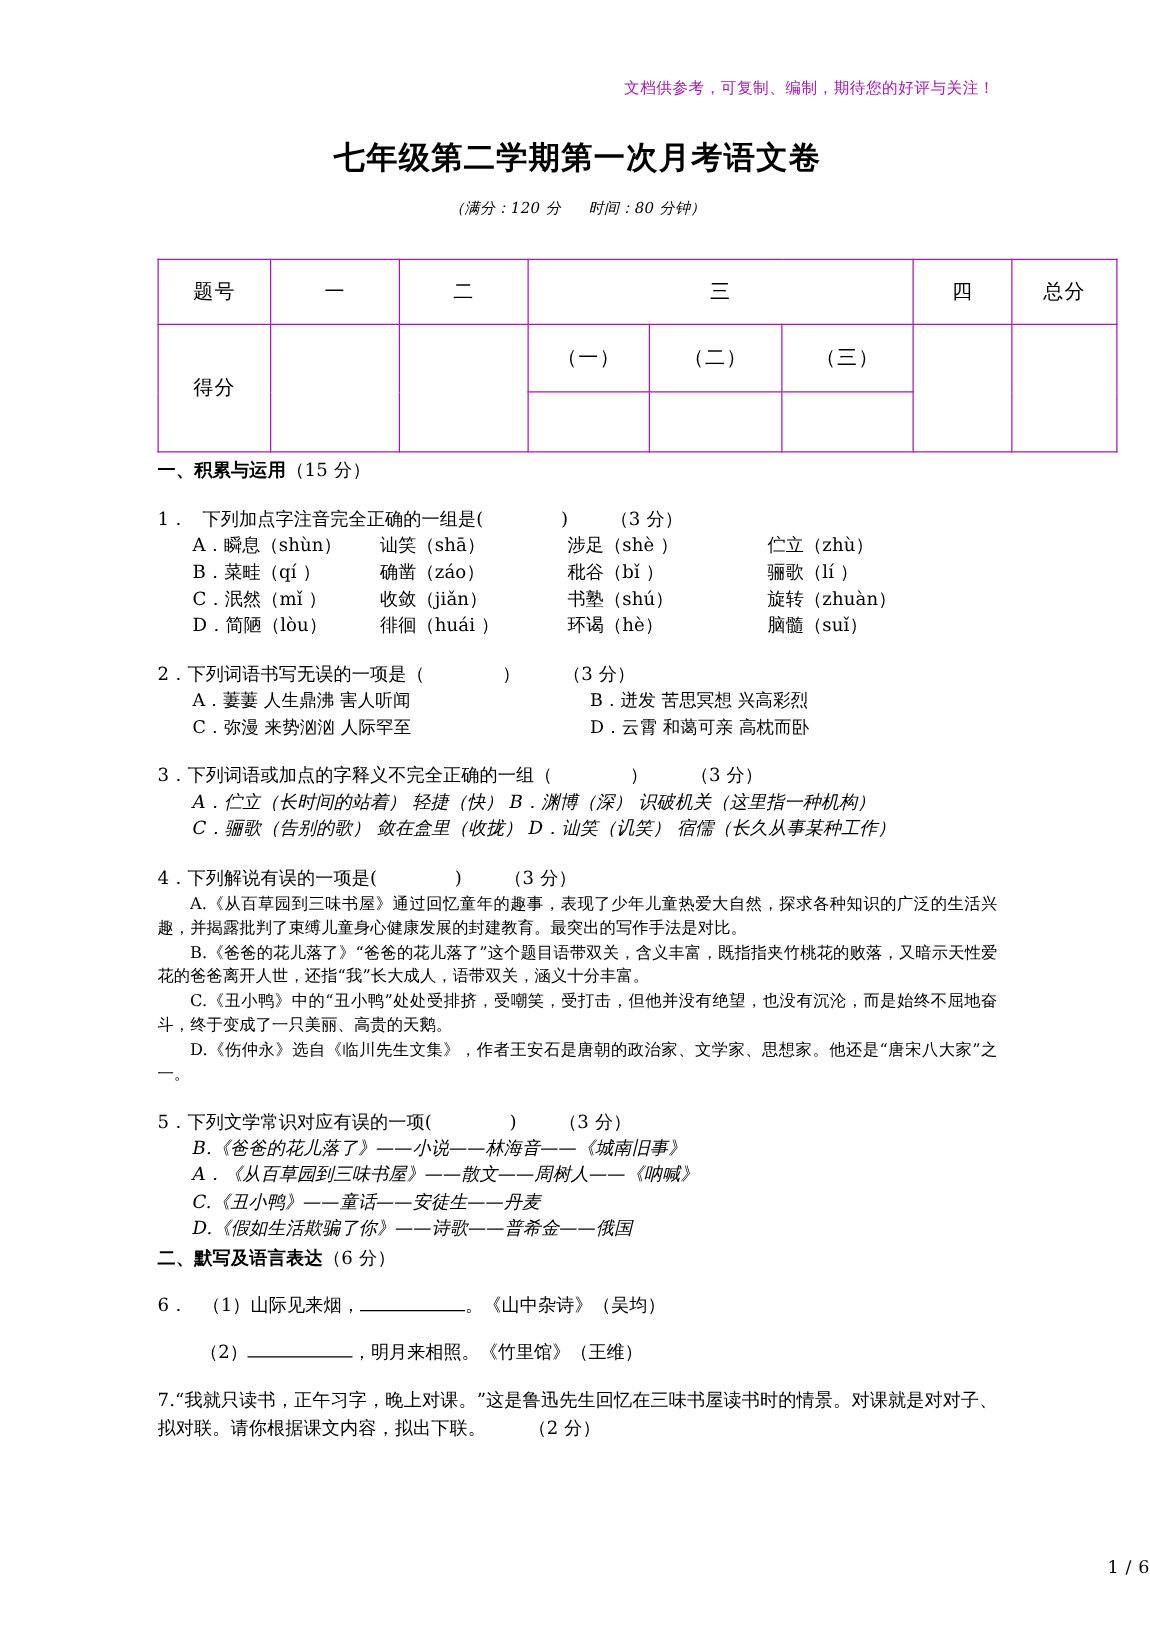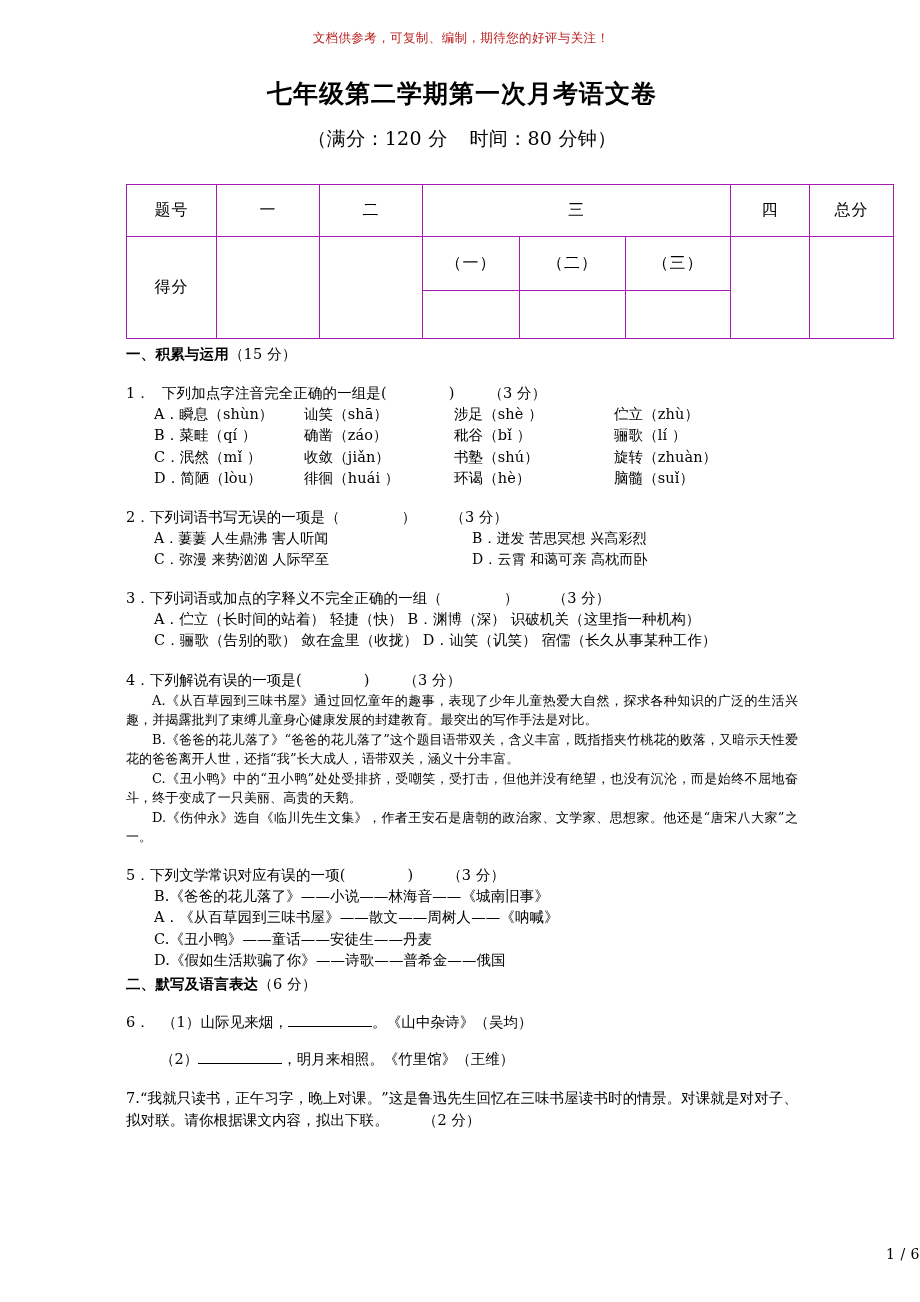--- a/index.html
+++ b/index.html
@@ -18,44 +18,45 @@
   }
   .page {
     position: relative;
     width: 920px;
     height: 1302px;
     box-sizing: border-box;
     padding: 0 122px 0 126px;
   }
   
   .watermark {
-    text-align: center;
+    text-align: right;
     font-size: 12.5px;
-    color: #b91c1c;
+    color: #a21caf;
     letter-spacing: 0.4px;
-    padding-top: 30px;
+    padding-top: 62px;
     line-height: 1.2;
     white-space: nowrap;
     margin-right: 2px;
   }
   
   .doc-title {
     text-align: center;
     font-size: 25px;
     font-weight: bold;
     letter-spacing: 1px;
     margin-top: 33px;
     line-height: 1.25;
     font-family: "DejaVu Serif", "Liberation Serif", serif;
   }
   .doc-subtitle {
     text-align: center;
-    font-size: 19px;
+    font-size: 12px;
     margin-top: 15px;
     letter-spacing: 0.3px;
+    font-style: italic;
   }
   .doc-subtitle .gap { display:inline-block; width: 22px; }
   
   .score-table-wrap { margin-top: 32px; }
   table.score-table {
     border-collapse: collapse;
     width: 677px;
     margin: 0 auto 0 0;
     table-layout: fixed;
   }
@@ -95,20 +96,21 @@
     margin: 0;
     letter-spacing: 0.1px;
   }
   .q-stem { margin-top: 18px; }
   .opt {
     font-size: 14.5px;
     line-height: 1.48;
     margin: 0;
     padding-left: 28px;
     letter-spacing: 0.1px;
+    font-style: italic;
   }
   .para {
     font-size: 13px;
     line-height: 1.5;
     margin: 0;
     text-indent: 26px;
     letter-spacing: 0.1px;
     text-align: justify;
   }
   .grid4 {

